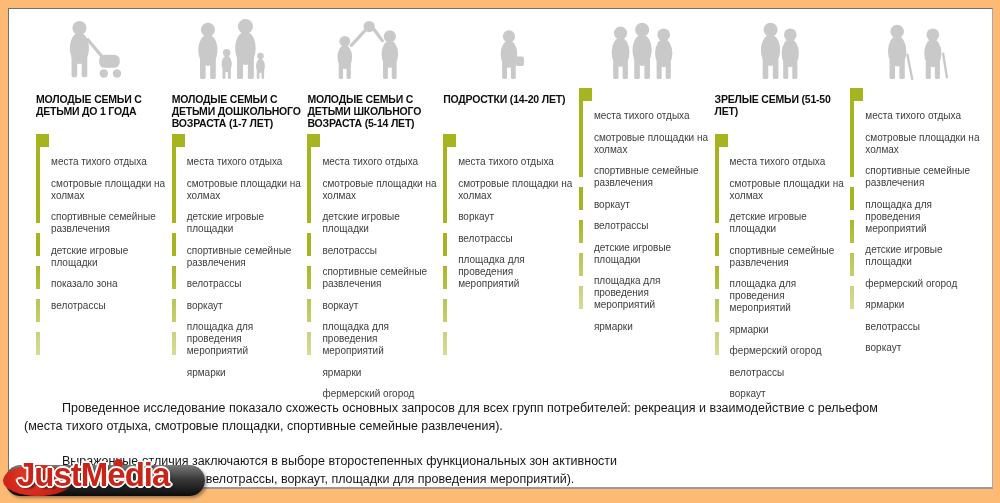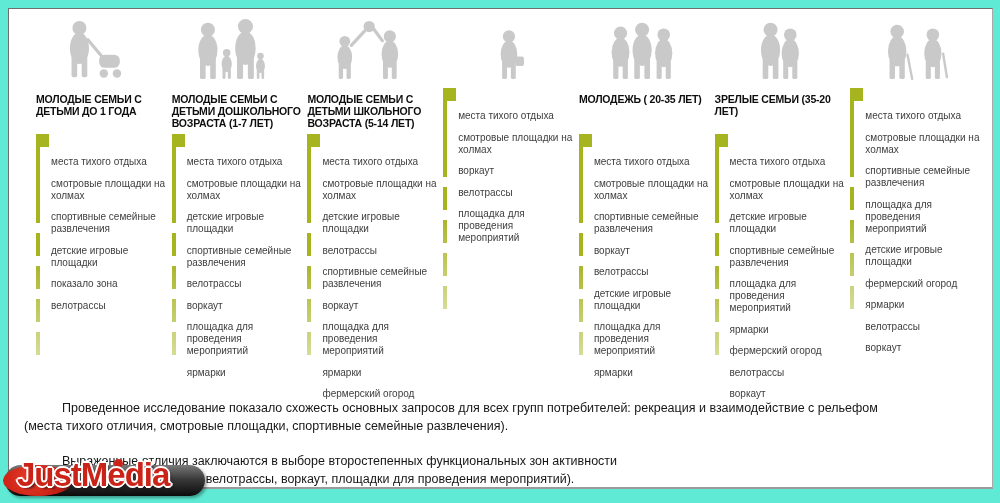--- a/index.html
+++ b/index.html
@@ -1,17 +1,17 @@
 <!DOCTYPE html>
 <html style="--green: #a6b420; --icon-gray: #c9c9c9; --item-text: #3e3e3e; --logo-red: #cc2318;"><head>
 <meta charset="utf-8">
 <style>
   html,body{margin:0;padding:0;background:#fff;}
   body{font-family:"Liberation Sans",sans-serif;}
-  .page{position:relative;width:1000px;height:503px;background:#5eead4;overflow:hidden;}
+  .page{position:relative;width:1000px;height:503px;background:#fdba74;overflow:hidden;}
   .frame{position:absolute;left:8px;top:8px;width:985px;height:481px;
          border:1px solid #6f6f6f;border-right-color:#a9a9a9;border-bottom:2px solid #9a9a9a;
          box-sizing:border-box;background:#fff;}
   .columns{position:absolute;left:36px;top:12px;width:950px;display:flex;}
   .col{flex:1 1 0;min-width:0;padding-right:6px;box-sizing:border-box;}
   .icon-box{height:74px;color:var(--icon-gray);display:flex;justify-content:center;align-items:flex-end;}
   .icon-box svg{height:72px;width:122px;fill:currentColor;}
   .icon-box .st{stroke:currentColor;stroke-width:3.5;fill:none;stroke-linecap:round;}
   .icon-box .st2{stroke:currentColor;stroke-width:2.5;fill:none;stroke-linecap:round;}
   .col-title{margin-top:7px;min-height:39px;font-size:10.5px;font-weight:bold;line-height:1.16;
@@ -153,20 +153,21 @@
   <div class="col">
     <div class="icon-box">
           <svg viewBox="0 0 130 74" xmlns="http://www.w3.org/2000/svg">
             <circle cx="66" cy="22.5" r="6.5"></circle>
             <ellipse cx="66" cy="41.4" rx="8.84" ry="14.44"></ellipse>
             <rect x="58.72" y="48.239999999999995" width="5.2" height="19.76" rx="2"></rect>
             <rect x="68.08" y="48.239999999999995" width="5.2" height="19.76" rx="2"></rect>
             <rect x="73" y="44" width="9" height="10" rx="2"></rect>
           </svg>
         </div>
+    <div class="col-title">ПОДРОСТКИ (14-20 ЛЕТ)</div>
     <div class="list-wrap">
       <div class="gline"></div>
       <div class="square"></div>
       <ul class="items">
             <li>места тихого отдыха</li>
             <li>смотровые площадки на холмах</li>
             <li>воркаут</li>
             <li>велотрассы</li>
             <li>площадка для проведения мероприятий</li>
           </ul>
@@ -183,21 +184,20 @@
             <circle cx="63" cy="15.5" r="7.5"></circle>
             <ellipse cx="63" cy="37.2" rx="10.200000000000001" ry="16.72"></ellipse>
             <rect x="54.6" y="45.12" width="6" height="22.880000000000003" rx="2"></rect>
             <rect x="65.4" y="45.12" width="6" height="22.880000000000003" rx="2"></rect>
             <circle cx="86" cy="20.75" r="6.75"></circle>
             <ellipse cx="86" cy="40.35" rx="9.180000000000001" ry="15.01"></ellipse>
             <rect x="78.44" y="47.46" width="5.4" height="20.54" rx="2"></rect>
             <rect x="88.16" y="47.46" width="5.4" height="20.54" rx="2"></rect>
           </svg>
         </div>
-    <div class="col-title">МОЛОДЕЖЬ ( 20-35 ЛЕТ)</div>
     <div class="list-wrap">
       <div class="gline"></div>
       <div class="square"></div>
       <ul class="items">
             <li>места тихого отдыха</li>
             <li>смотровые площадки на холмах</li>
             <li>спортивные семейные развлечения</li>
             <li>воркаут</li>
             <li>велотрассы</li>
             <li>детские игровые площадки</li>
@@ -213,21 +213,21 @@
             <circle cx="56" cy="15.5" r="7.5"></circle>
             <ellipse cx="56" cy="37.2" rx="10.200000000000001" ry="16.72"></ellipse>
             <rect x="47.6" y="45.12" width="6" height="22.880000000000003" rx="2"></rect>
             <rect x="58.400000000000006" y="45.12" width="6" height="22.880000000000003" rx="2"></rect>
             <circle cx="77" cy="20.75" r="6.75"></circle>
             <ellipse cx="77" cy="40.35" rx="9.180000000000001" ry="15.01"></ellipse>
             <rect x="69.44" y="47.46" width="5.4" height="20.54" rx="2"></rect>
             <rect x="79.16" y="47.46" width="5.4" height="20.54" rx="2"></rect>
           </svg>
         </div>
-    <div class="col-title">ЗРЕЛЫЕ СЕМЬИ (35-20 ЛЕТ)</div>
+    <div class="col-title">ЗРЕЛЫЕ СЕМЬИ (51-50 ЛЕТ)</div>
     <div class="list-wrap">
       <div class="gline"></div>
       <div class="square"></div>
       <ul class="items">
             <li>места тихого отдыха</li>
             <li>смотровые площадки на холмах</li>
             <li>детские игровые площадки</li>
             <li>спортивные семейные развлечения</li>
             <li>площадка для проведения мероприятий</li>
             <li>ярмарки</li>
@@ -266,21 +266,21 @@
             <li>велотрассы</li>
             <li>воркаут</li>
           </ul>
     </div>
   </div>
 </div>
 
   <div class="footer">
     <p class="para">
       <span class="line indent">Проведенное исследование показало схожесть основных запросов для всех групп потребителей: рекреация и взаимодействие с рельефом</span>
-      <span class="line">(места тихого отличия, смотровые площадки, спортивные семейные развлечения).</span>
+      <span class="line">(места тихого отдыха, смотровые площадки, спортивные семейные развлечения).</span>
     </p>
     <p class="para">
       <span class="line indent">Выраженные отличия заключаются в выборе второстепенных функциональных зон активности</span>
       <span class="line">(ярмарки, фермерский огород, велотрассы, воркаут, площадки для проведения мероприятий).</span>
     </p>
   </div>
 
   <div class="logo">
     <div class="logo-pill"></div>
     <div class="logo-red"></div>

